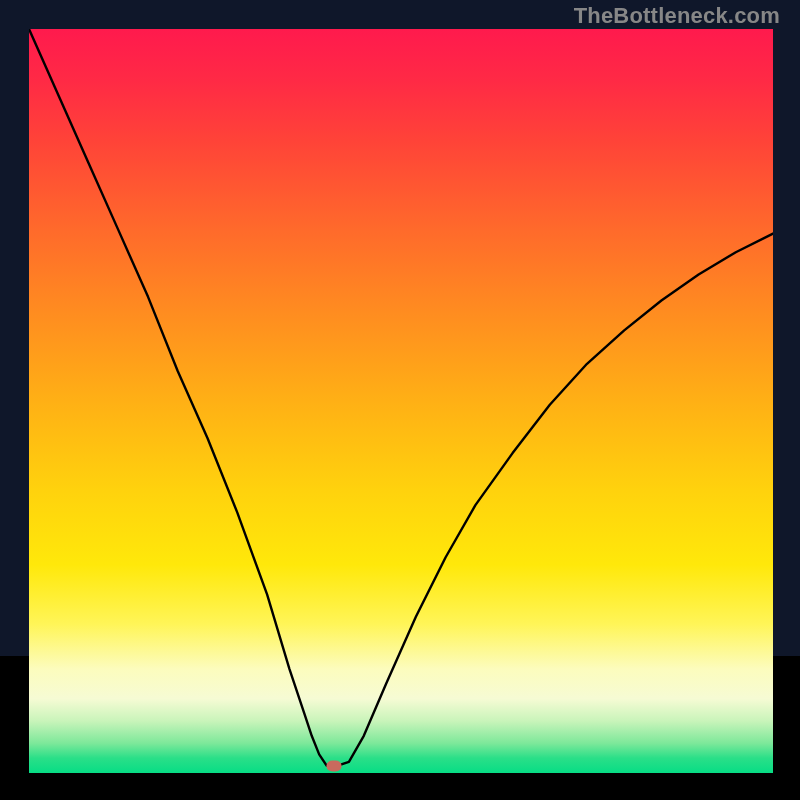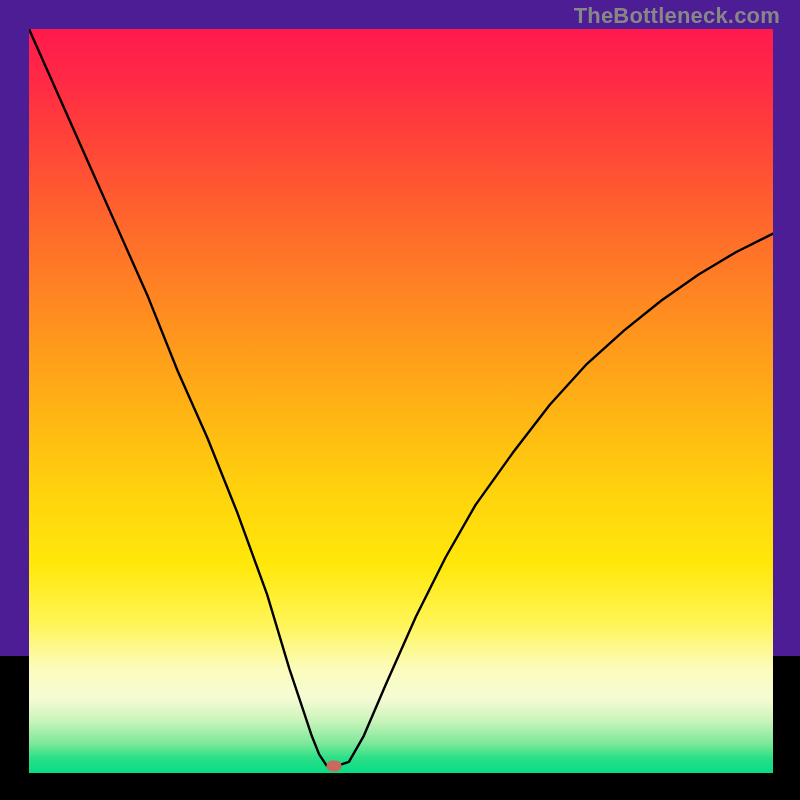--- a/index.html
+++ b/index.html
@@ -9,21 +9,21 @@
     height: 800px;
     background: #000;
     overflow: hidden;
   }
   .frame {
     position: absolute;
     left: 0;
     top: 0;
     width: 800px;
     height: 656px;
-    background: #4c1d95;
+    background: #0f172a;
   }
   .plot-area {
     position: absolute;
     left: 29px;
     top: 29px;
     width: 744px;
     height: 744px;
     overflow: hidden;
   }
   .gradient {

